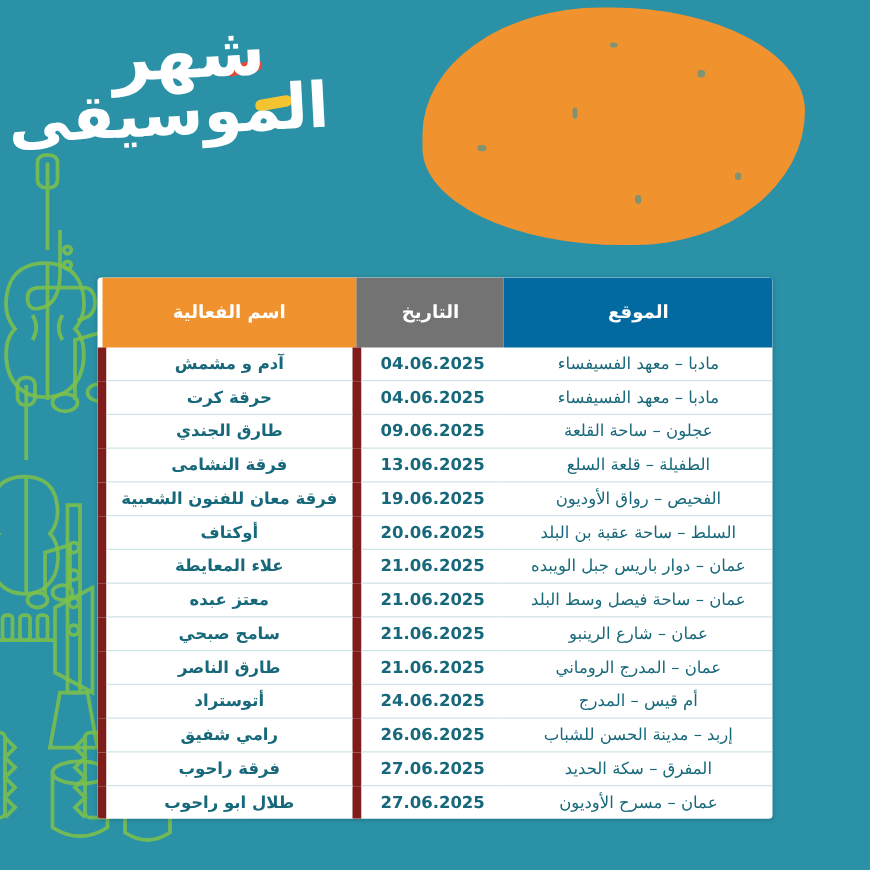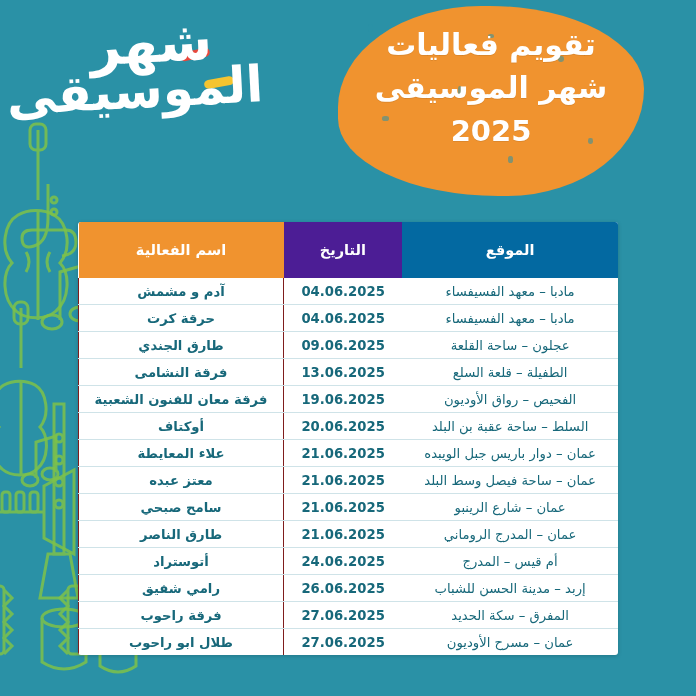--- a/index.html
+++ b/index.html
@@ -109,30 +109,30 @@
   }
   thead th {
     color: #ffffff;
     font-size: 14.5px;
     font-weight: bold;
     padding: 20px 4px;
     text-align: center;
     border: none;
   }
   th.c-name { background: #f0932f; width: 38%; }
-  th.c-date { background: #4c1d95; width: 22%; }
+  th.c-date { background: #737373; width: 22%; }
   th.c-loc  { background: #0369a1; width: 40%; }
 
   tbody td {
     font-size: 13.2px;
     color: #1f6f80;
     text-align: center;
     padding: 5.5px 4px;
     border-bottom: 1px solid #cfe3e8;
-    border-left: 1px solid #7f1d1d;
+    border-left: 7px solid #7f1d1d;
     white-space: nowrap;
     overflow: hidden;
     text-overflow: ellipsis;
   }
   tbody tr td:first-child { border-left: none; }
   tbody tr:last-child td { border-bottom: none; }
   td.name { font-weight: bold; color: #17687a; }
   td.date { font-weight: bold; color: #17687a; direction: ltr; }
   td.loc  { color: #17687a; }
 </style>
@@ -230,25 +230,20 @@
   <div class="blob">
     <span class="speck" style="top:18px; left:30px; width:5px; height:8px;"></span>
     <span class="speck" style="top:50px; left:220px; width:6px; height:6px;"></span>
     <span class="speck" style="top:110px; left:44px; width:7px; height:5px;"></span>
     <span class="speck" style="top:150px; left:170px; width:5px; height:7px;"></span>
     <span class="speck" style="top:80px; left:120px; width:4px; height:9px;"></span>
     <span class="speck" style="top:28px; left:150px; width:6px; height:4px;"></span>
     <span class="speck" style="top:132px; left:250px; width:5px; height:6px;"></span>
   </div>
 
-  <div class="title">
-    <span>تقويم فعاليات</span><br>
-    <span>شهر الموسيقى</span>
-    <span class="year">2025</span>
-  </div>
 
   <div class="logo">
     <div class="dash-red"></div>
     <div class="dash-yellow"></div>
     <div class="script">
       <span>شهر</span>
       <span class="l2">الموسيقى</span>
     </div>
   </div>
 

